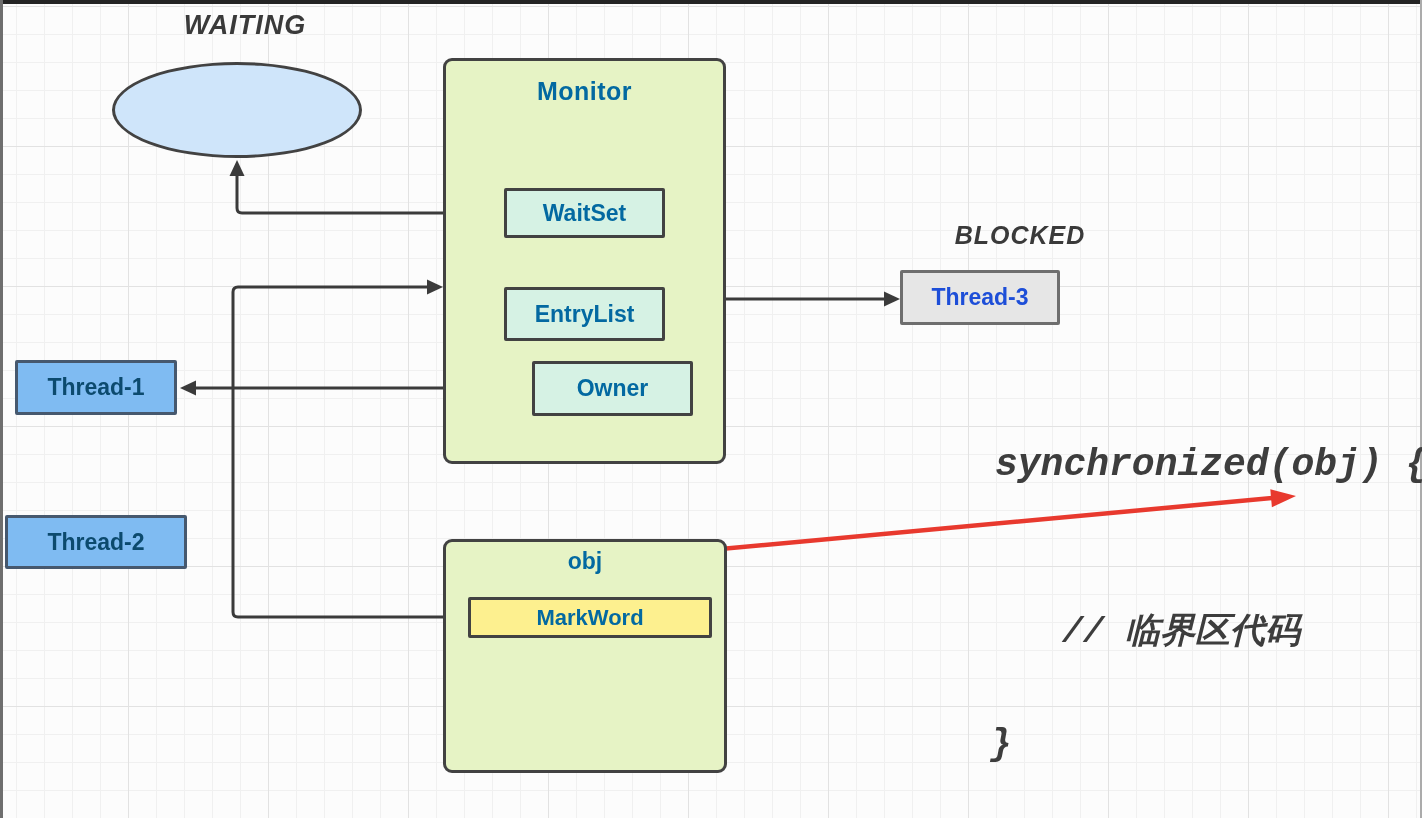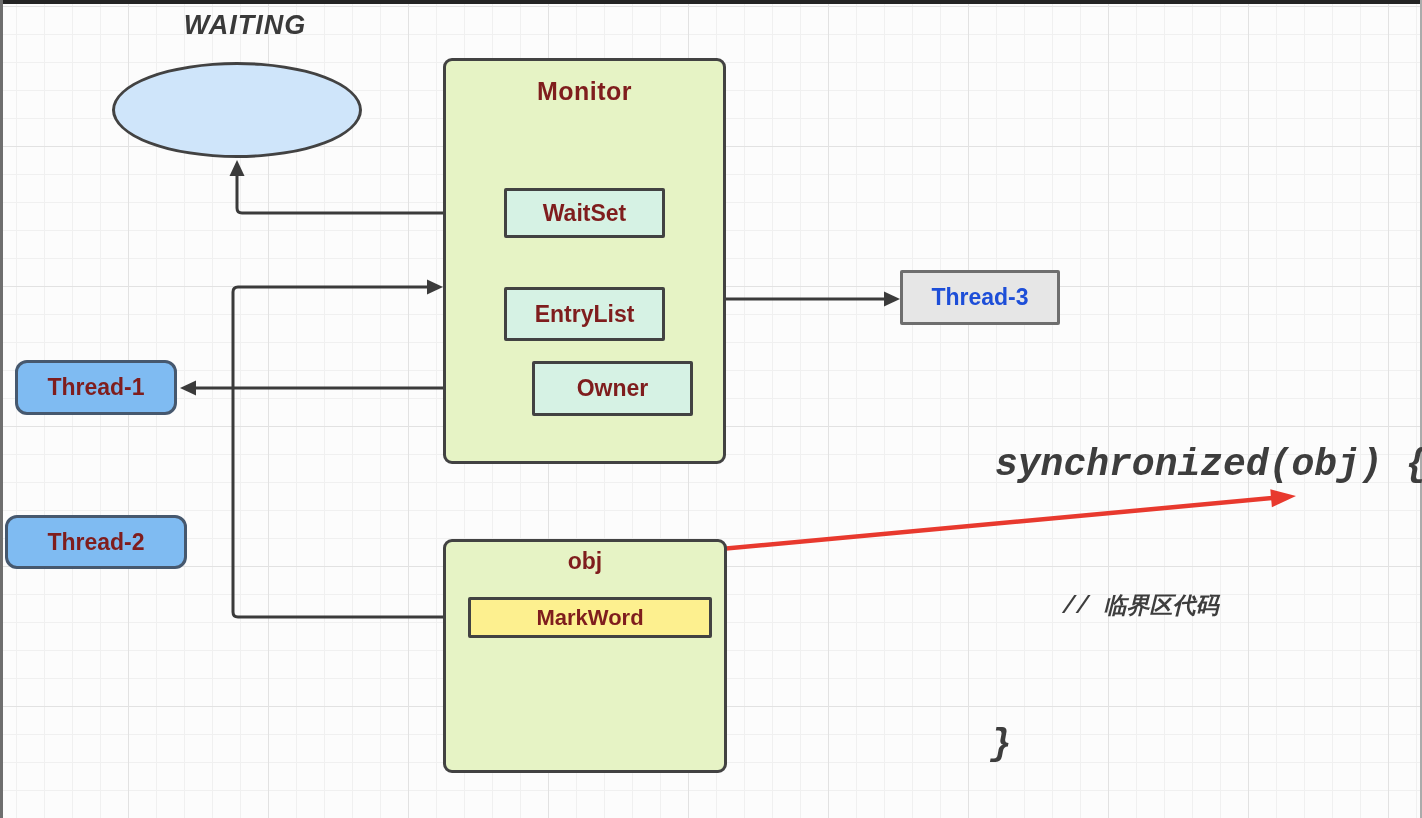--- a/index.html
+++ b/index.html
@@ -21,21 +21,21 @@
   }
   .frame-top{position:absolute;left:0;top:0;width:1422px;height:4px;background:#242424;}
   .frame-left{position:absolute;left:0;top:0;width:3px;height:818px;background:#6e6e6e;}
   .frame-right{position:absolute;right:0;top:0;width:2px;height:818px;background:#ababab;}
   svg.wires{position:absolute;left:0;top:0;width:1422px;height:818px;pointer-events:none;}
 
   
   .node{
     position:absolute;box-sizing:border-box;
     display:flex;align-items:center;justify-content:center;
-    font-weight:bold;color:#7f1d1d;
+    font-weight:bold;color:#0369a1;
   }
   .ellipse{
     left:112px;top:62px;width:250px;height:96px;
     background:#cfe5fa;border:3px solid #424242;border-radius:50%;
   }
   .monitor{
     left:443px;top:58px;width:283px;height:406px;
     background:#e6f3c5;border:3px solid #424242;border-radius:9px;
     align-items:flex-start;
   }
@@ -51,22 +51,22 @@
     font-size:23px;
   }
   .waitset{left:504px;top:188px;width:161px;height:50px;}
   .entrylist{left:504px;top:273px;width:161px;height:54px;margin-top:14px;}
   .owner{left:504px;top:361px;width:161px;height:55px;margin-left:28px;}
   .markword{
     left:468px;top:597px;width:244px;height:41px;
     background:#fdf08f;border:3px solid #424242;border-radius:2px;font-size:22px;
   }
   .thread-blue{
-    background:#7fbbf2;border:3px solid #46586e;border-radius:12px;
-    font-size:23px;color:#7f1d1d;
+    background:#7fbbf2;border:3px solid #46586e;border-radius:2px;
+    font-size:23px;color:#0c4a6e;
   }
   .thread1{left:15px;top:360px;width:162px;height:55px;}
   .thread2{left:5px;top:515px;width:182px;height:54px;}
   .thread3{
     left:900px;top:270px;width:160px;height:55px;
     background:#e6e6e6;border:3px solid #6e6e6e;border-radius:2px;
     font-size:23px;color:#1d4ed8;
   }
 
   
@@ -76,21 +76,21 @@
   }
   .waiting-label{left:150px;top:10px;width:190px;font-size:27px;letter-spacing:1px;}
   .blocked-label{left:930px;top:221px;width:180px;font-size:25px;letter-spacing:1px;}
 
   .code-text{
     position:absolute;font-weight:bold;font-style:italic;color:#3d3d3d;
     white-space:nowrap;
     font-family:Liberation Mono, monospace;
   }
   .code-line1{left:995px;top:443px;font-size:38px;}
-  .code-line2{left:1062px;top:590px;font-size:23px;}
+  .code-line2{left:1062px;top:607px;font-size:35px;}
   .code-line3{left:990px;top:724px;font-size:36px;}
 </style>
 </head>
 <body>
 
 <div class="canvas">
 
   <div class="frame-top"></div>
   <div class="frame-left"></div>
   <div class="frame-right"></div>
@@ -117,20 +117,21 @@
   <div class="state-label waiting-label">WAITING</div>
   <div class="node ellipse"></div>
 
   <div class="node monitor">
     <span class="monitor-title">Monitor</span>
   </div>
   <div class="node cell waitset">WaitSet</div>
   <div class="node cell entrylist">EntryList</div>
   <div class="node cell owner">Owner</div>
 
+  <div class="state-label blocked-label">BLOCKED</div>
   <div class="node thread3">Thread-3</div>
 
   <div class="node thread-blue thread1">Thread-1</div>
   <div class="node thread-blue thread2">Thread-2</div>
 
   <div class="node objbox">
     <span class="obj-title">obj</span>
   </div>
   <div class="node markword">MarkWord</div>
 

